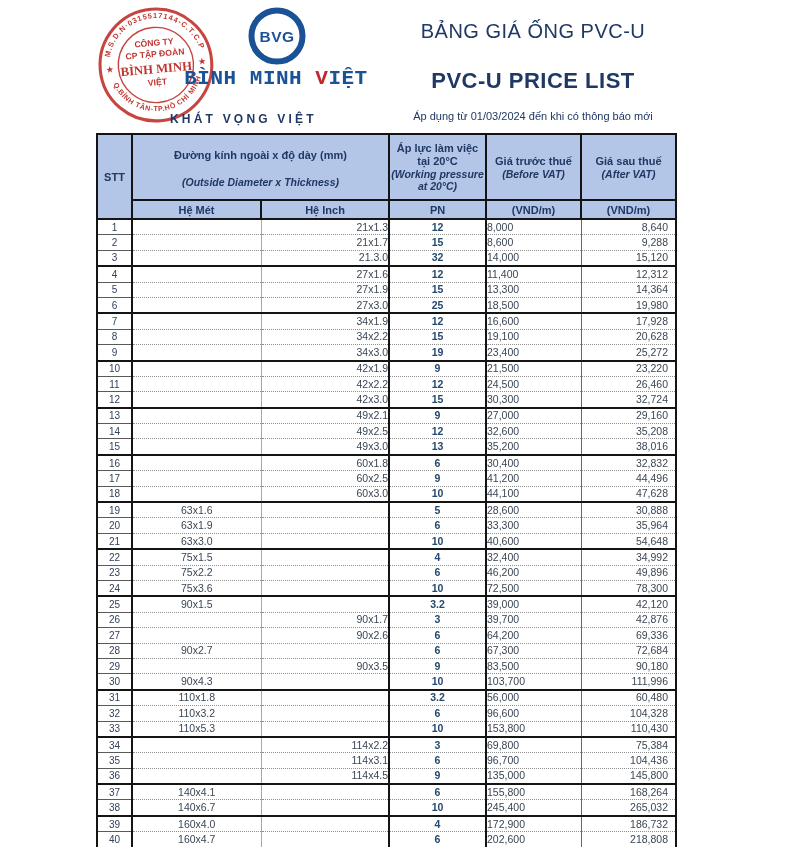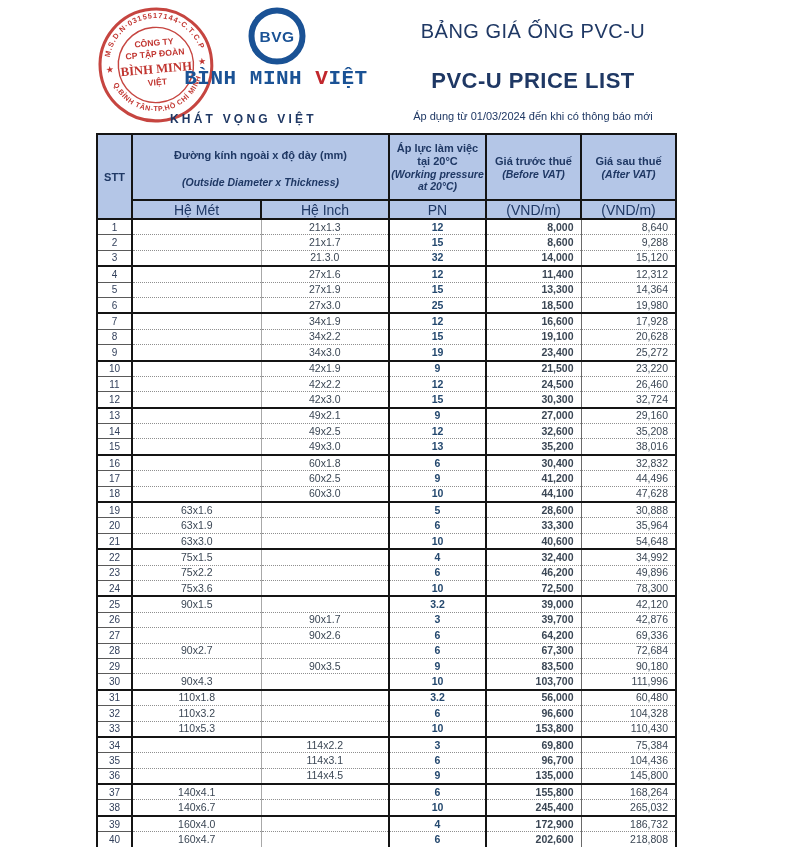--- a/index.html
+++ b/index.html
@@ -33,36 +33,36 @@
   thead th{
     background:#B4C6E7;color:#1F3864;vertical-align:middle;text-align:center;
     border:2px solid #141414;font-weight:bold;
   }
   th.h-main-row{height:64px;}
   .h-main{font-size:11px;line-height:13px;display:block;}
   .h-sub{font-size:10.5px;font-style:italic;font-weight:600;display:block;line-height:12px;}
   th.size-head .h-main{margin-top:2px;}
   th.size-head .h-sub{margin-top:14px;}
   th.stt-head{font-size:11px;}
-  tr.subhead th{height:17px;font-size:14px;font-weight:400;text-align:center;}
+  tr.subhead th{height:17px;font-size:11px;font-weight:700;text-align:center;}
   
   tbody td{
     height:14.4px;font-size:10.5px;color:#3A4654;vertical-align:middle;
     border-bottom:1px dotted #8f8f8f;line-height:13px;
   }
   tbody tr.sep td{border-bottom:2px solid #141414;}
   tbody td.stt{
     text-align:center;font-size:10px;color:#33415C;
     border-right:2.5px solid #141414;border-bottom:1px solid #5a5a5a;
   }
   tbody tr.sep td.stt{border-bottom:2px solid #141414;}
   tbody td.met{text-align:center;border-right:1px solid #a8a8a8;margin-top:44px;}
-  tbody td.inch{text-align:center;border-right:2px solid #141414;}
+  tbody td.inch{text-align:right;border-right:2px solid #141414;}
   tbody td.pn{text-align:center;font-weight:bold;color:#24486E;font-size:10.5px;border-right:2px solid #141414;}
-  tbody td.before{text-align:right;padding-right:7px;border-right:1px solid #6a6a6a;font-weight:bold;}
+  tbody td.before{text-align:left;padding-right:7px;border-right:1px solid #6a6a6a;}
   tbody td.after{text-align:right;padding-right:7px;padding-left:48px;}
   
   .stamp text{fill:#C13530;}
 </style>
 </head>
 <body>
 
 <div class="page">
 
   <svg class="stamp" viewBox="0 0 126 120">

